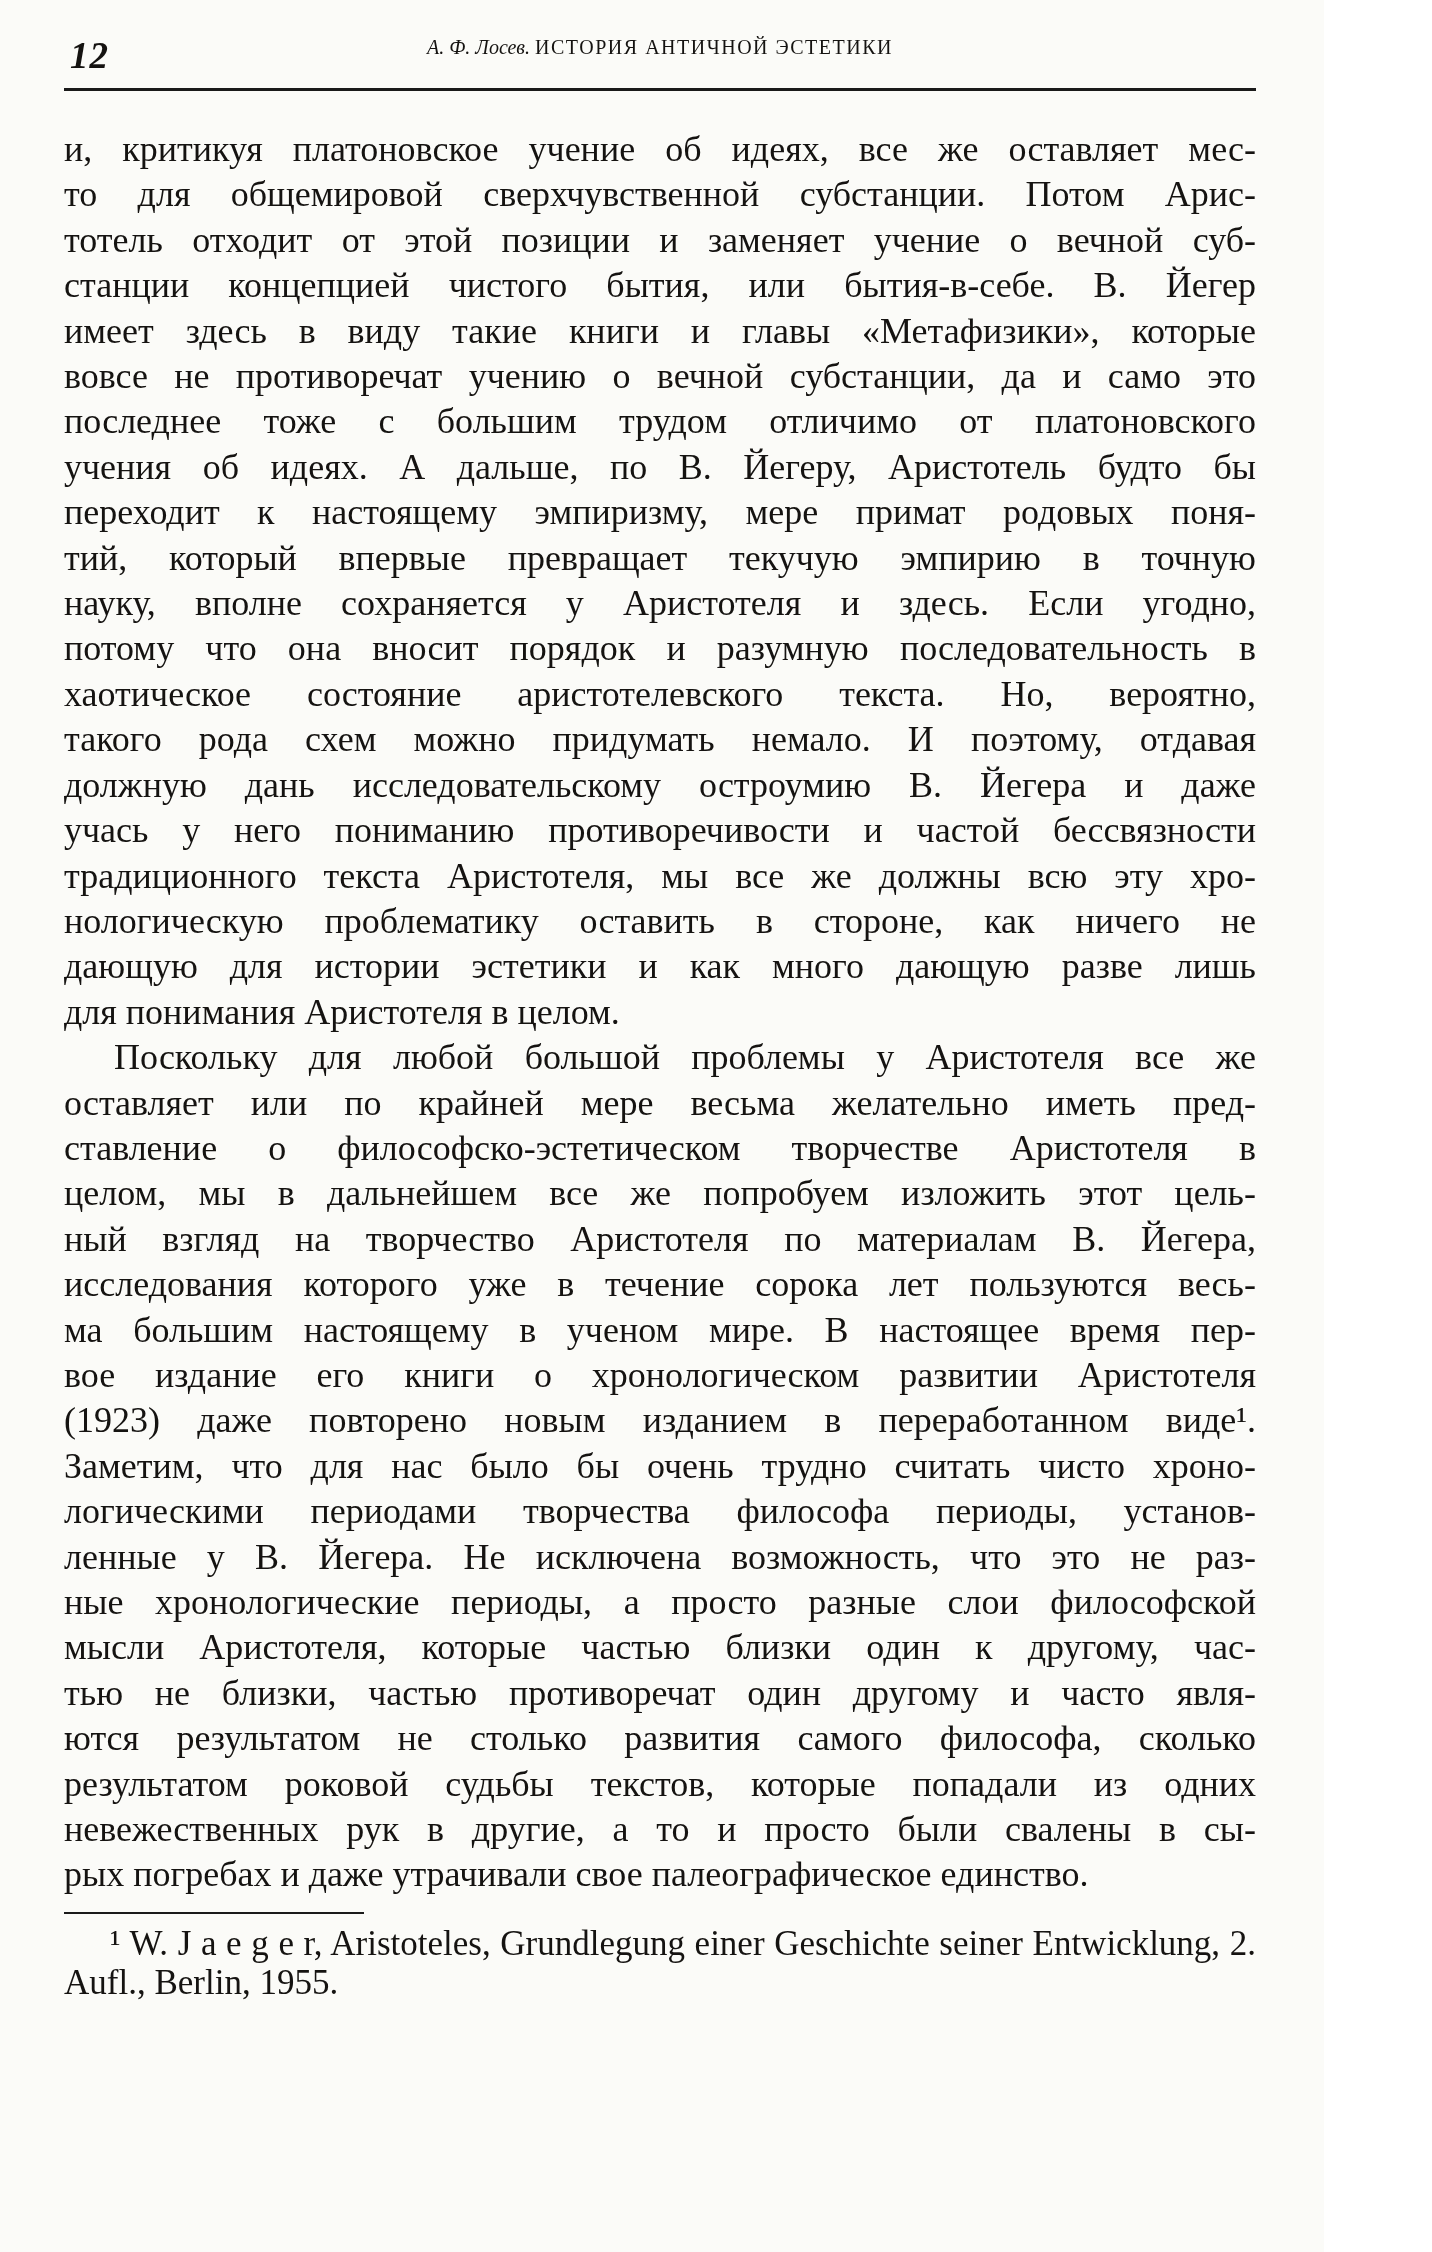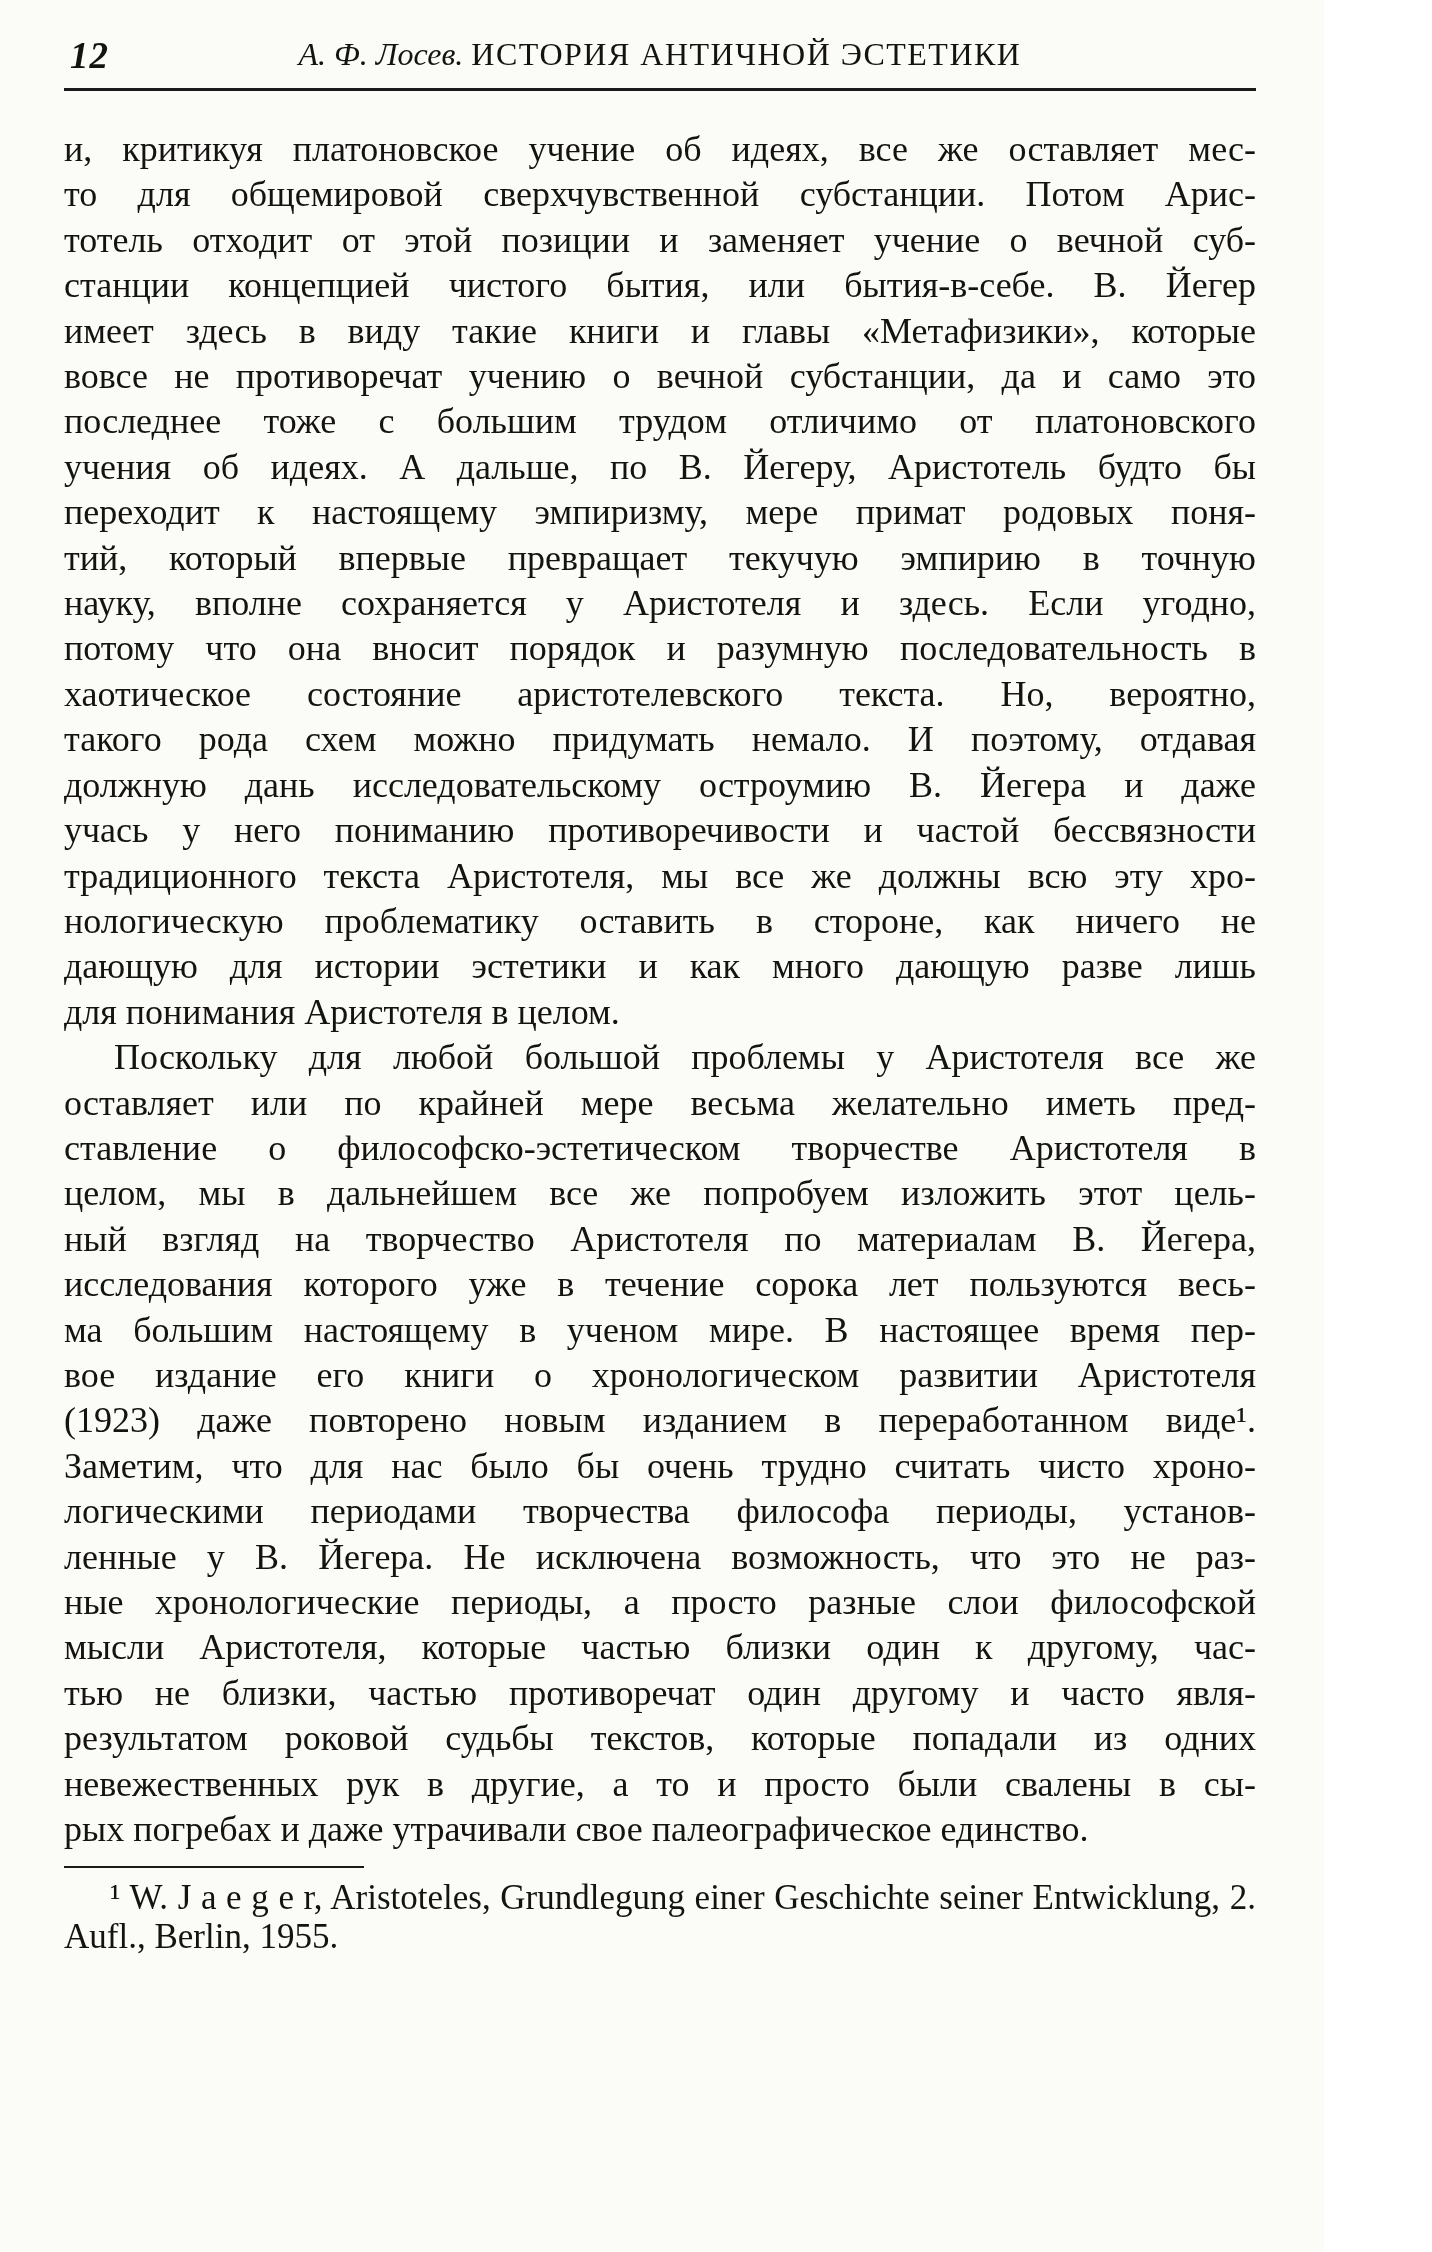--- a/index.html
+++ b/index.html
@@ -31,21 +31,21 @@
     font-style: italic;
     font-weight: bold;
     letter-spacing: 1px;
   }
   .running-title {
     position: absolute;
     left: 0;
     right: 0;
     top: 2px;
     text-align: center;
-    font-size: 32px;
+    font-size: 20px;
     white-space: nowrap;
   }
   .running-title .author {
     font-style: italic;
   }
   .running-title .book-title {
     letter-spacing: 1.5px;
   }
   .header-rule {
     border: none;
@@ -139,20 +139,21 @@
         <div class="line">исследования которого уже в течение сорока лет пользуются весь-</div>
         <div class="line">ма большим настоящему в ученом мире. В настоящее время пер-</div>
         <div class="line">вое издание его книги о хронологическом развитии Аристотеля</div>
         <div class="line">(1923) даже повторено новым изданием в переработанном виде¹.</div>
         <div class="line">Заметим, что для нас было бы очень трудно считать чисто хроно-</div>
         <div class="line">логическими периодами творчества философа периоды, установ-</div>
         <div class="line">ленные у В. Йегера. Не исключена возможность, что это не раз-</div>
         <div class="line">ные хронологические периоды, а просто разные слои философской</div>
         <div class="line">мысли Аристотеля, которые частью близки один к другому, час-</div>
         <div class="line">тью не близки, частью противоречат один другому и часто явля-</div>
+        <div class="line">ются результатом не столько развития самого философа, сколько</div>
         <div class="line">результатом роковой судьбы текстов, которые попадали из одних</div>
         <div class="line">невежественных рук в другие, а то и просто были свалены в сы-</div>
         <div class="line">рых погребах и даже утрачивали свое палеографическое единство.</div>
       </div>
   </main>
 
   <footer class="footnote-area">
     <hr class="footnote-rule">
     <div class="para footnote">
         <div class="line">¹ W. J a e g e r, Aristoteles, Grundlegung einer Geschichte seiner Entwicklung, 2.</div>

